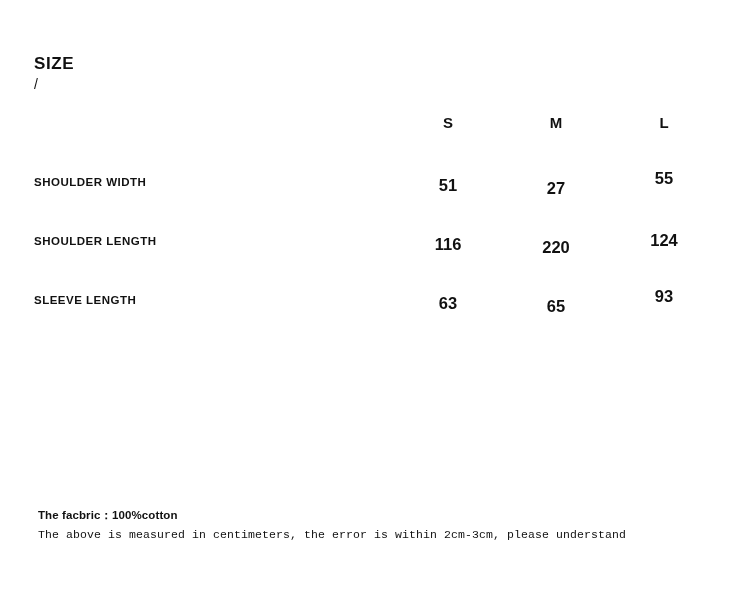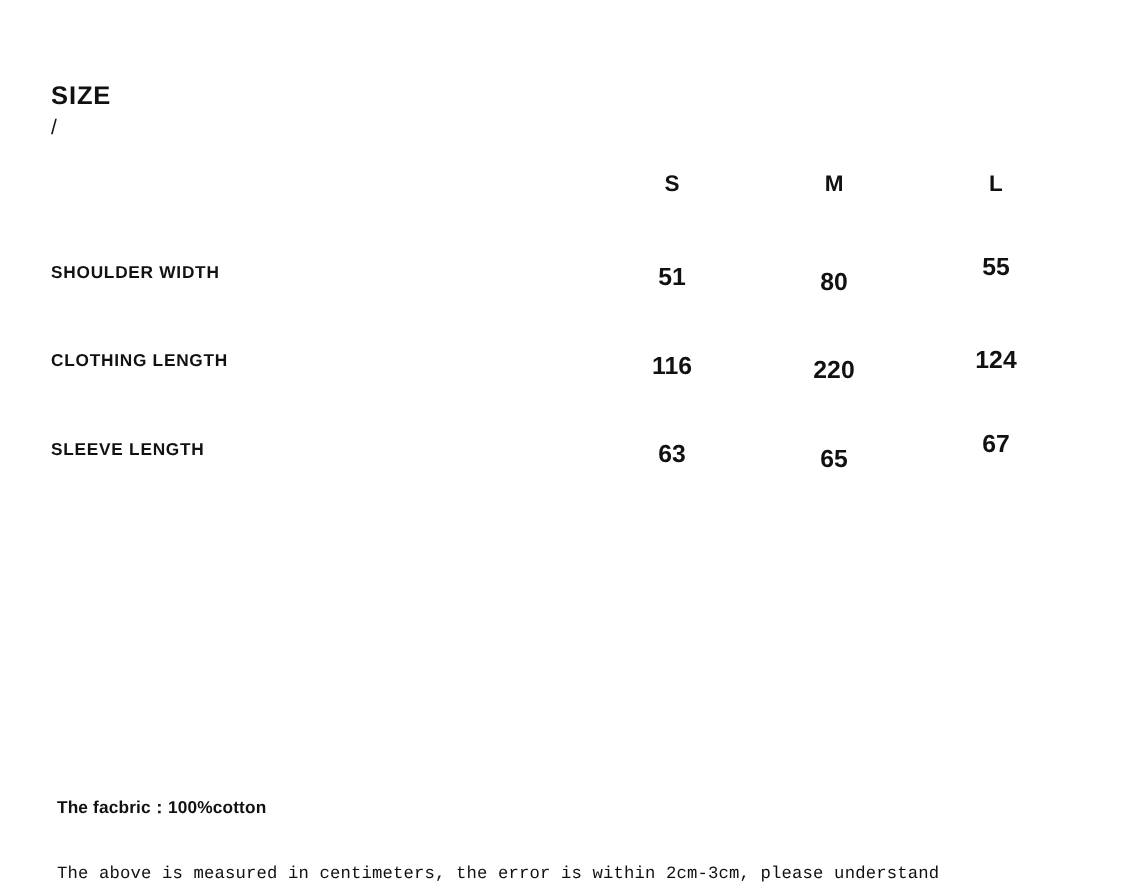--- a/index.html
+++ b/index.html
@@ -93,21 +93,20 @@
     left: 38px;
     top: 506px;
     width: 660px;
   }
   .footnote {
     font-size: 11.5px;
     line-height: 19px;
     font-weight: 600;
     color: #111;
     letter-spacing: 0.1px;
-    margin-top: 24px;
   }
   .footnote.second {
     font-weight: 400;
     font-family: Liberation Mono, monospace;
   }
 </style>
 </head>
 <body>
 
 <div class="page">
@@ -132,50 +131,50 @@
         </th>
       </tr>
 
 
       <tr>
         <td class="col-label">SHOULDER WIDTH</td>
         <td class="col-size">
           <span class="size-val nudge-down-1">51</span>
         </td>
         <td class="col-size">
-          <span class="size-val nudge-down-2">80</span>
+          <span class="size-val nudge-down-2">27</span>
         </td>
         <td class="col-size">
           <span class="size-val nudge-up-1">55</span>
         </td>
       </tr>
 
       <tr>
-        <td class="col-label">CLOTHING LENGTH</td>
+        <td class="col-label">SHOULDER LENGTH</td>
         <td class="col-size">
           <span class="size-val nudge-down-1">116</span>
         </td>
         <td class="col-size">
           <span class="size-val nudge-down-2">220</span>
         </td>
         <td class="col-size">
           <span class="size-val">124</span>
         </td>
       </tr>
 
       <tr>
         <td class="col-label">SLEEVE LENGTH</td>
         <td class="col-size">
           <span class="size-val nudge-down-1">63</span>
         </td>
         <td class="col-size">
           <span class="size-val nudge-down-2">65</span>
         </td>
         <td class="col-size">
-          <span class="size-val nudge-up-1">67</span>
+          <span class="size-val nudge-up-1">93</span>
         </td>
       </tr>
     </tbody>
   </table>
 
   <div class="footnotes">
     <div class="footnote">The facbric：100%cotton</div>
     <div class="footnote second">The above is measured in centimeters, the error is within 2cm-3cm, please understand</div>
   </div>
 

